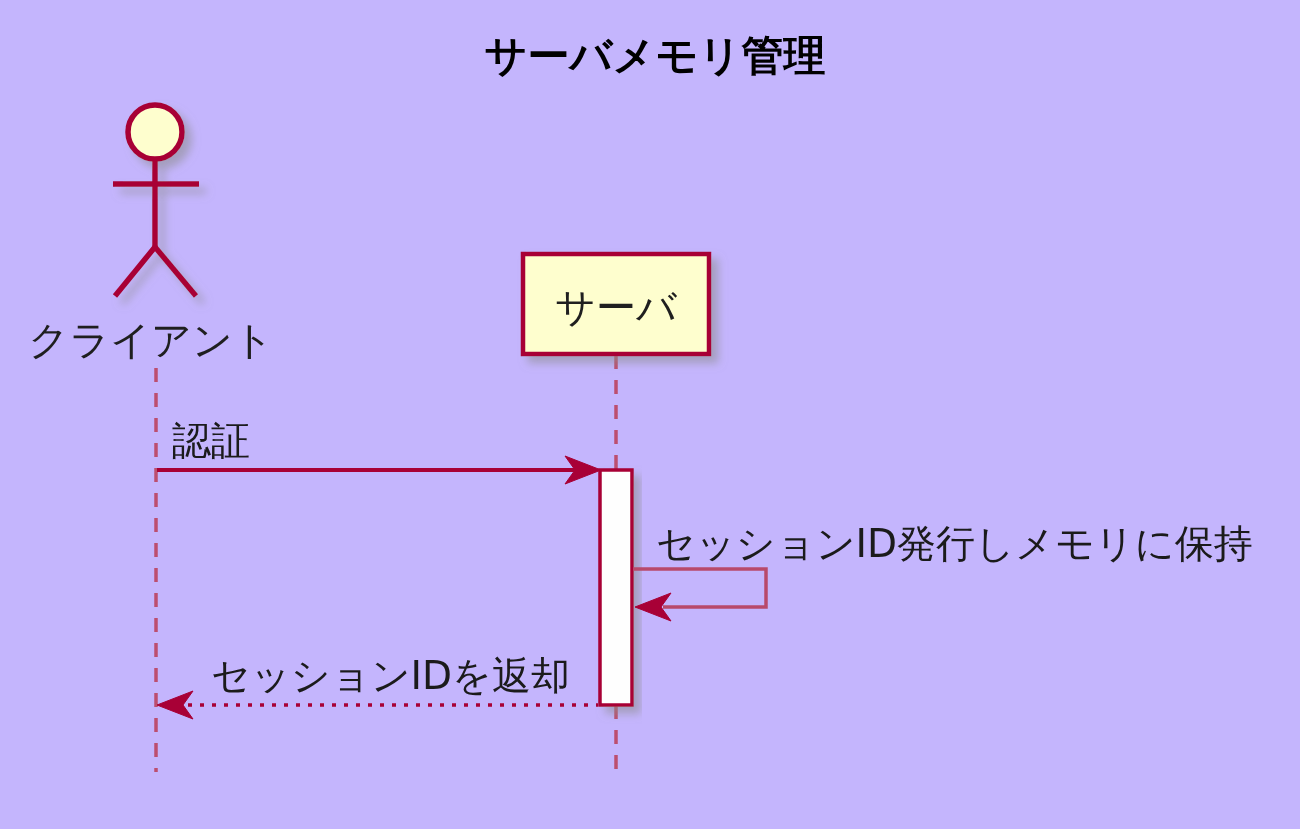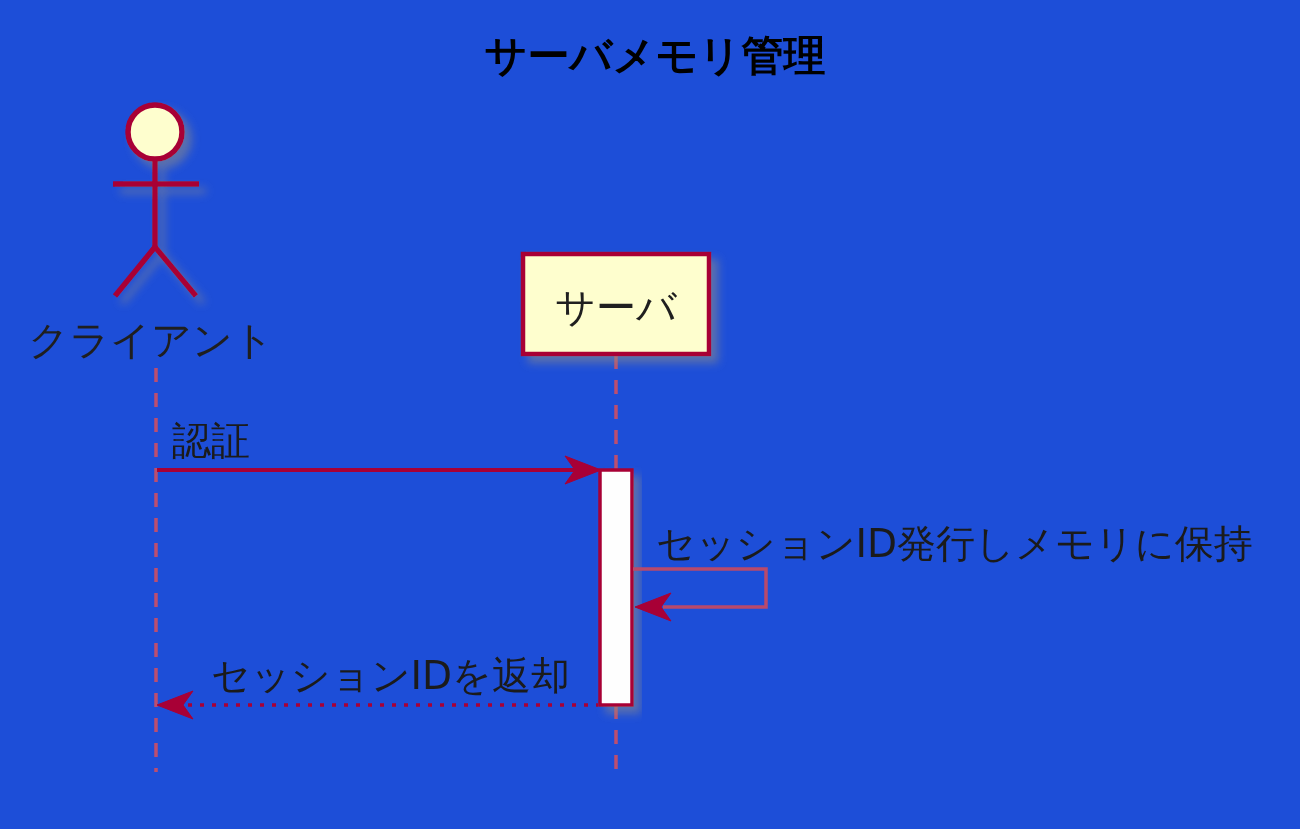--- a/index.html
+++ b/index.html
@@ -4,21 +4,21 @@
 <style>
   html, body {
     margin: 0;
     padding: 0;
     background: #ffffff;
   }
   .stage {
     position: relative;
     width: 1300px;
     height: 829px;
-    background: #1d4ed8;
+    background: #c4b5fd;
     overflow: hidden;
     font-family: "DejaVu Sans", "Liberation Sans", sans-serif;
   }
   svg text {
     font-family: "DejaVu Sans", "Liberation Sans", sans-serif;
   }
   .diagram-title {
     font-size: 42px;
     font-weight: bold;
     fill: #000000;

